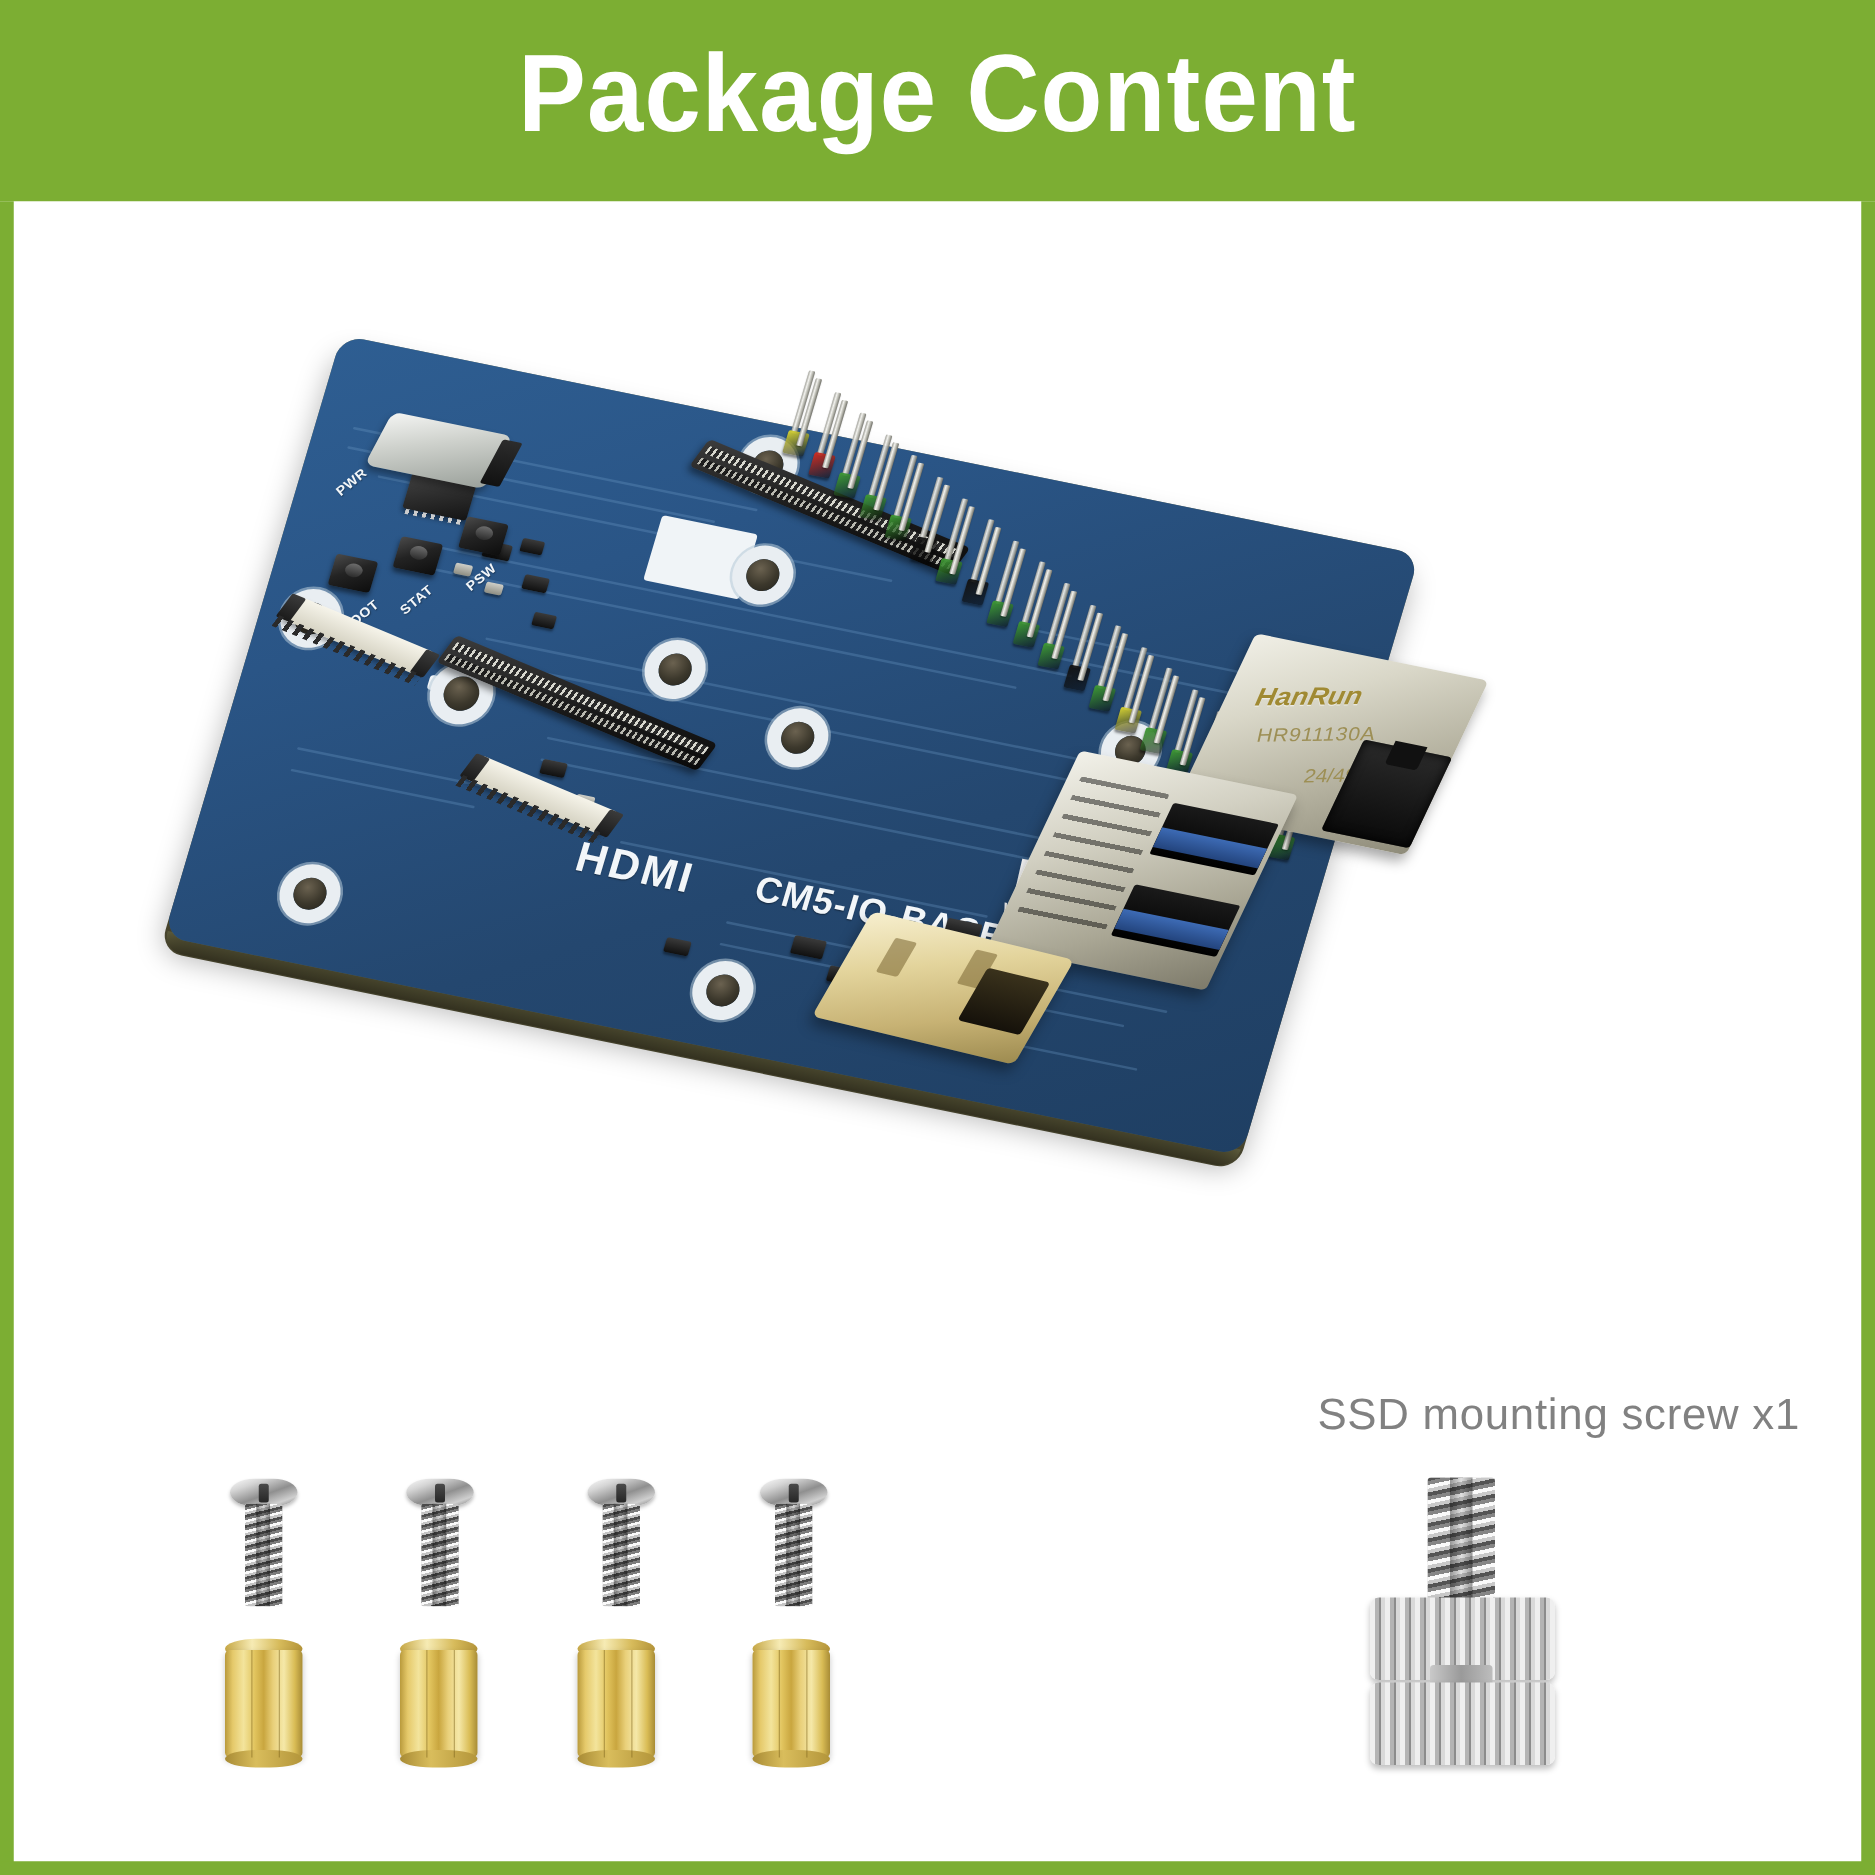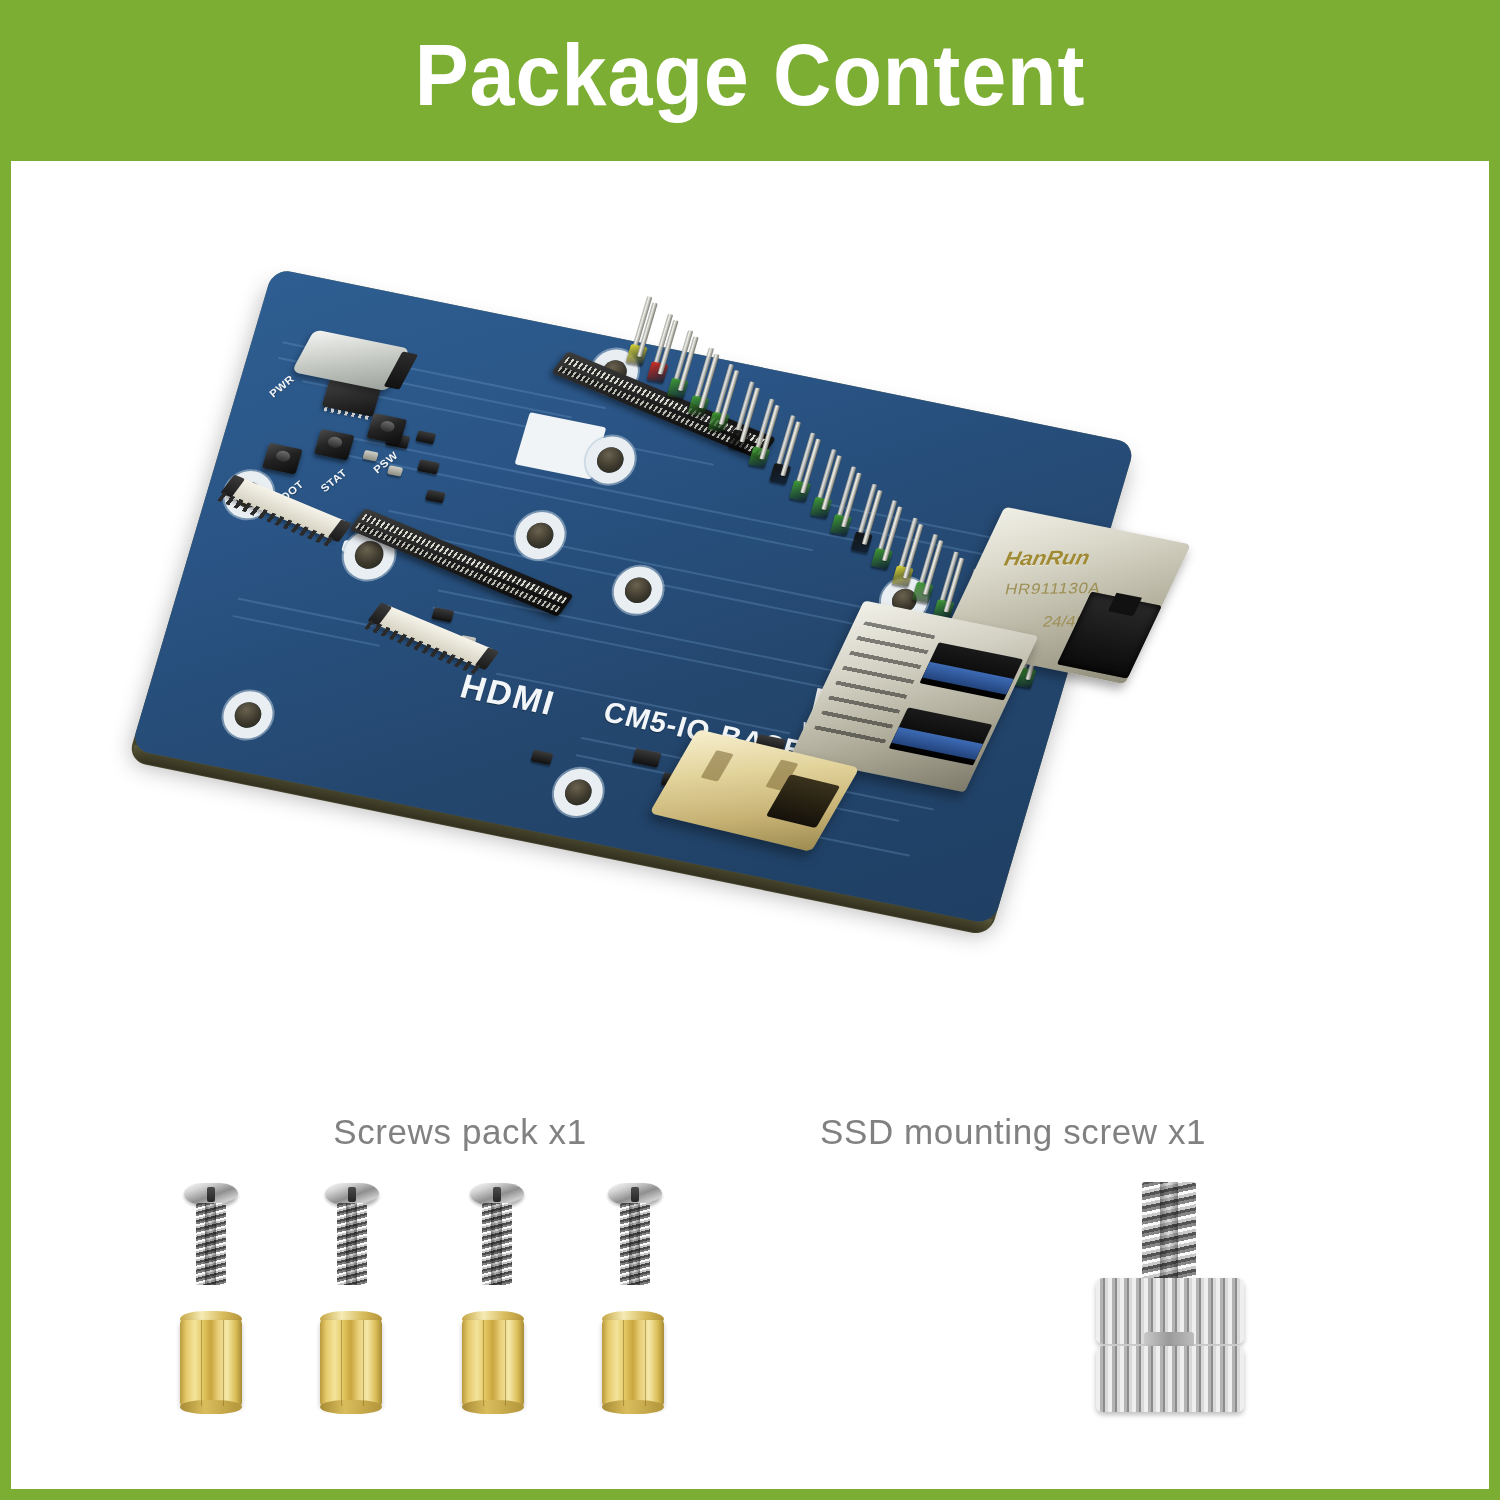--- a/index.html
+++ b/index.html
@@ -55,21 +55,21 @@
   .caption {
     position: absolute;
     color: #818181;
     font-size: 35px;
     font-weight: 300;
     letter-spacing: 0.6px;
     white-space: nowrap;
   }
   #caption-board { left: 0; top: 228px; width: 1500px; text-align: center; }
   #caption-screws { left: 90px; top: 1112px; width: 740px; text-align: center; }
-  #caption-ssd   { left: 820px; top: 1112px; width: 620px; text-align: left; }
+  #caption-ssd   { left: 820px; top: 1112px; width: 620px; text-align: right; }
 
   
   .board-stage {
     position: absolute;
     left: 150px; top: 290px;
     width: 1220px; height: 790px;
   }
   .board-rot {
     position: absolute;
     left: 0; top: 0;
@@ -710,21 +710,20 @@
       <div class="hdmi-conn">
         <div class="body"></div>
         <div class="notch" style="left:28px; top:16px; width:18px; height:30px;"></div>
         <div class="notch" style="left:92px; top:10px; width:18px; height:30px;"></div>
         <div class="mouth"></div>
       </div>
 
     </div>
   </div>
 
-  <div class="caption" id="caption-screws">Screws pack x1</div>
 
   <div>
     <div class="screw" style="left:184px; top:1183px;">
       <div class="head"></div>
       <div class="shank"></div>
     </div>
     <div class="screw" style="left:325px; top:1183px;">
       <div class="head"></div>
       <div class="shank"></div>
     </div>

